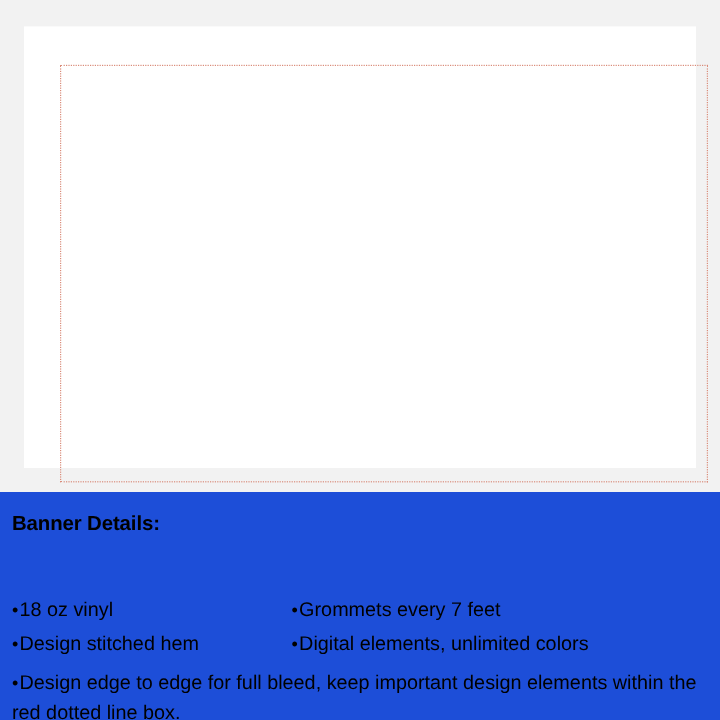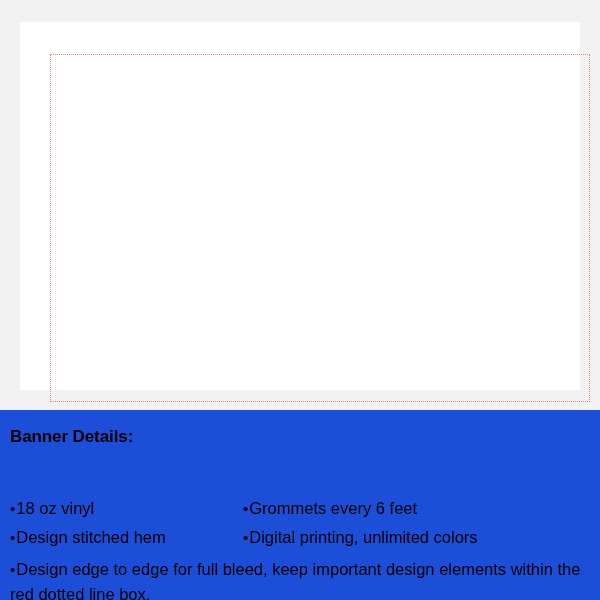--- a/index.html
+++ b/index.html
@@ -129,26 +129,26 @@
     </div>
   </div>
 
   <div class="details">
     <div class="details-title">Banner Details:</div>
 
     <div class="bullet-list">
 
       <div class="bullet-row">
         <div class="bullet-item col-left"><span class="dot">•</span><span>18 oz vinyl</span></div>
-        <div class="bullet-item col-right"><span class="dot">•</span><span>Grommets every 6 feet</span></div>
+        <div class="bullet-item col-right"><span class="dot">•</span><span>Grommets every 7 feet</span></div>
       </div>
 
       <div class="bullet-row">
         <div class="bullet-item col-left"><span class="dot">•</span><span>Design stitched hem</span></div>
-        <div class="bullet-item col-right"><span class="dot">•</span><span>Digital printing, unlimited colors</span></div>
+        <div class="bullet-item col-right"><span class="dot">•</span><span>Digital elements, unlimited colors</span></div>
       </div>
 
       <div class="row3">
         <div class="bullet-wide"><span class="dot">•</span><span class="wrap-text">Design edge to edge for full bleed, keep important design elements within the red dotted line box.</span></div>
       </div>
 
     </div>
   </div>
 
 </div>

